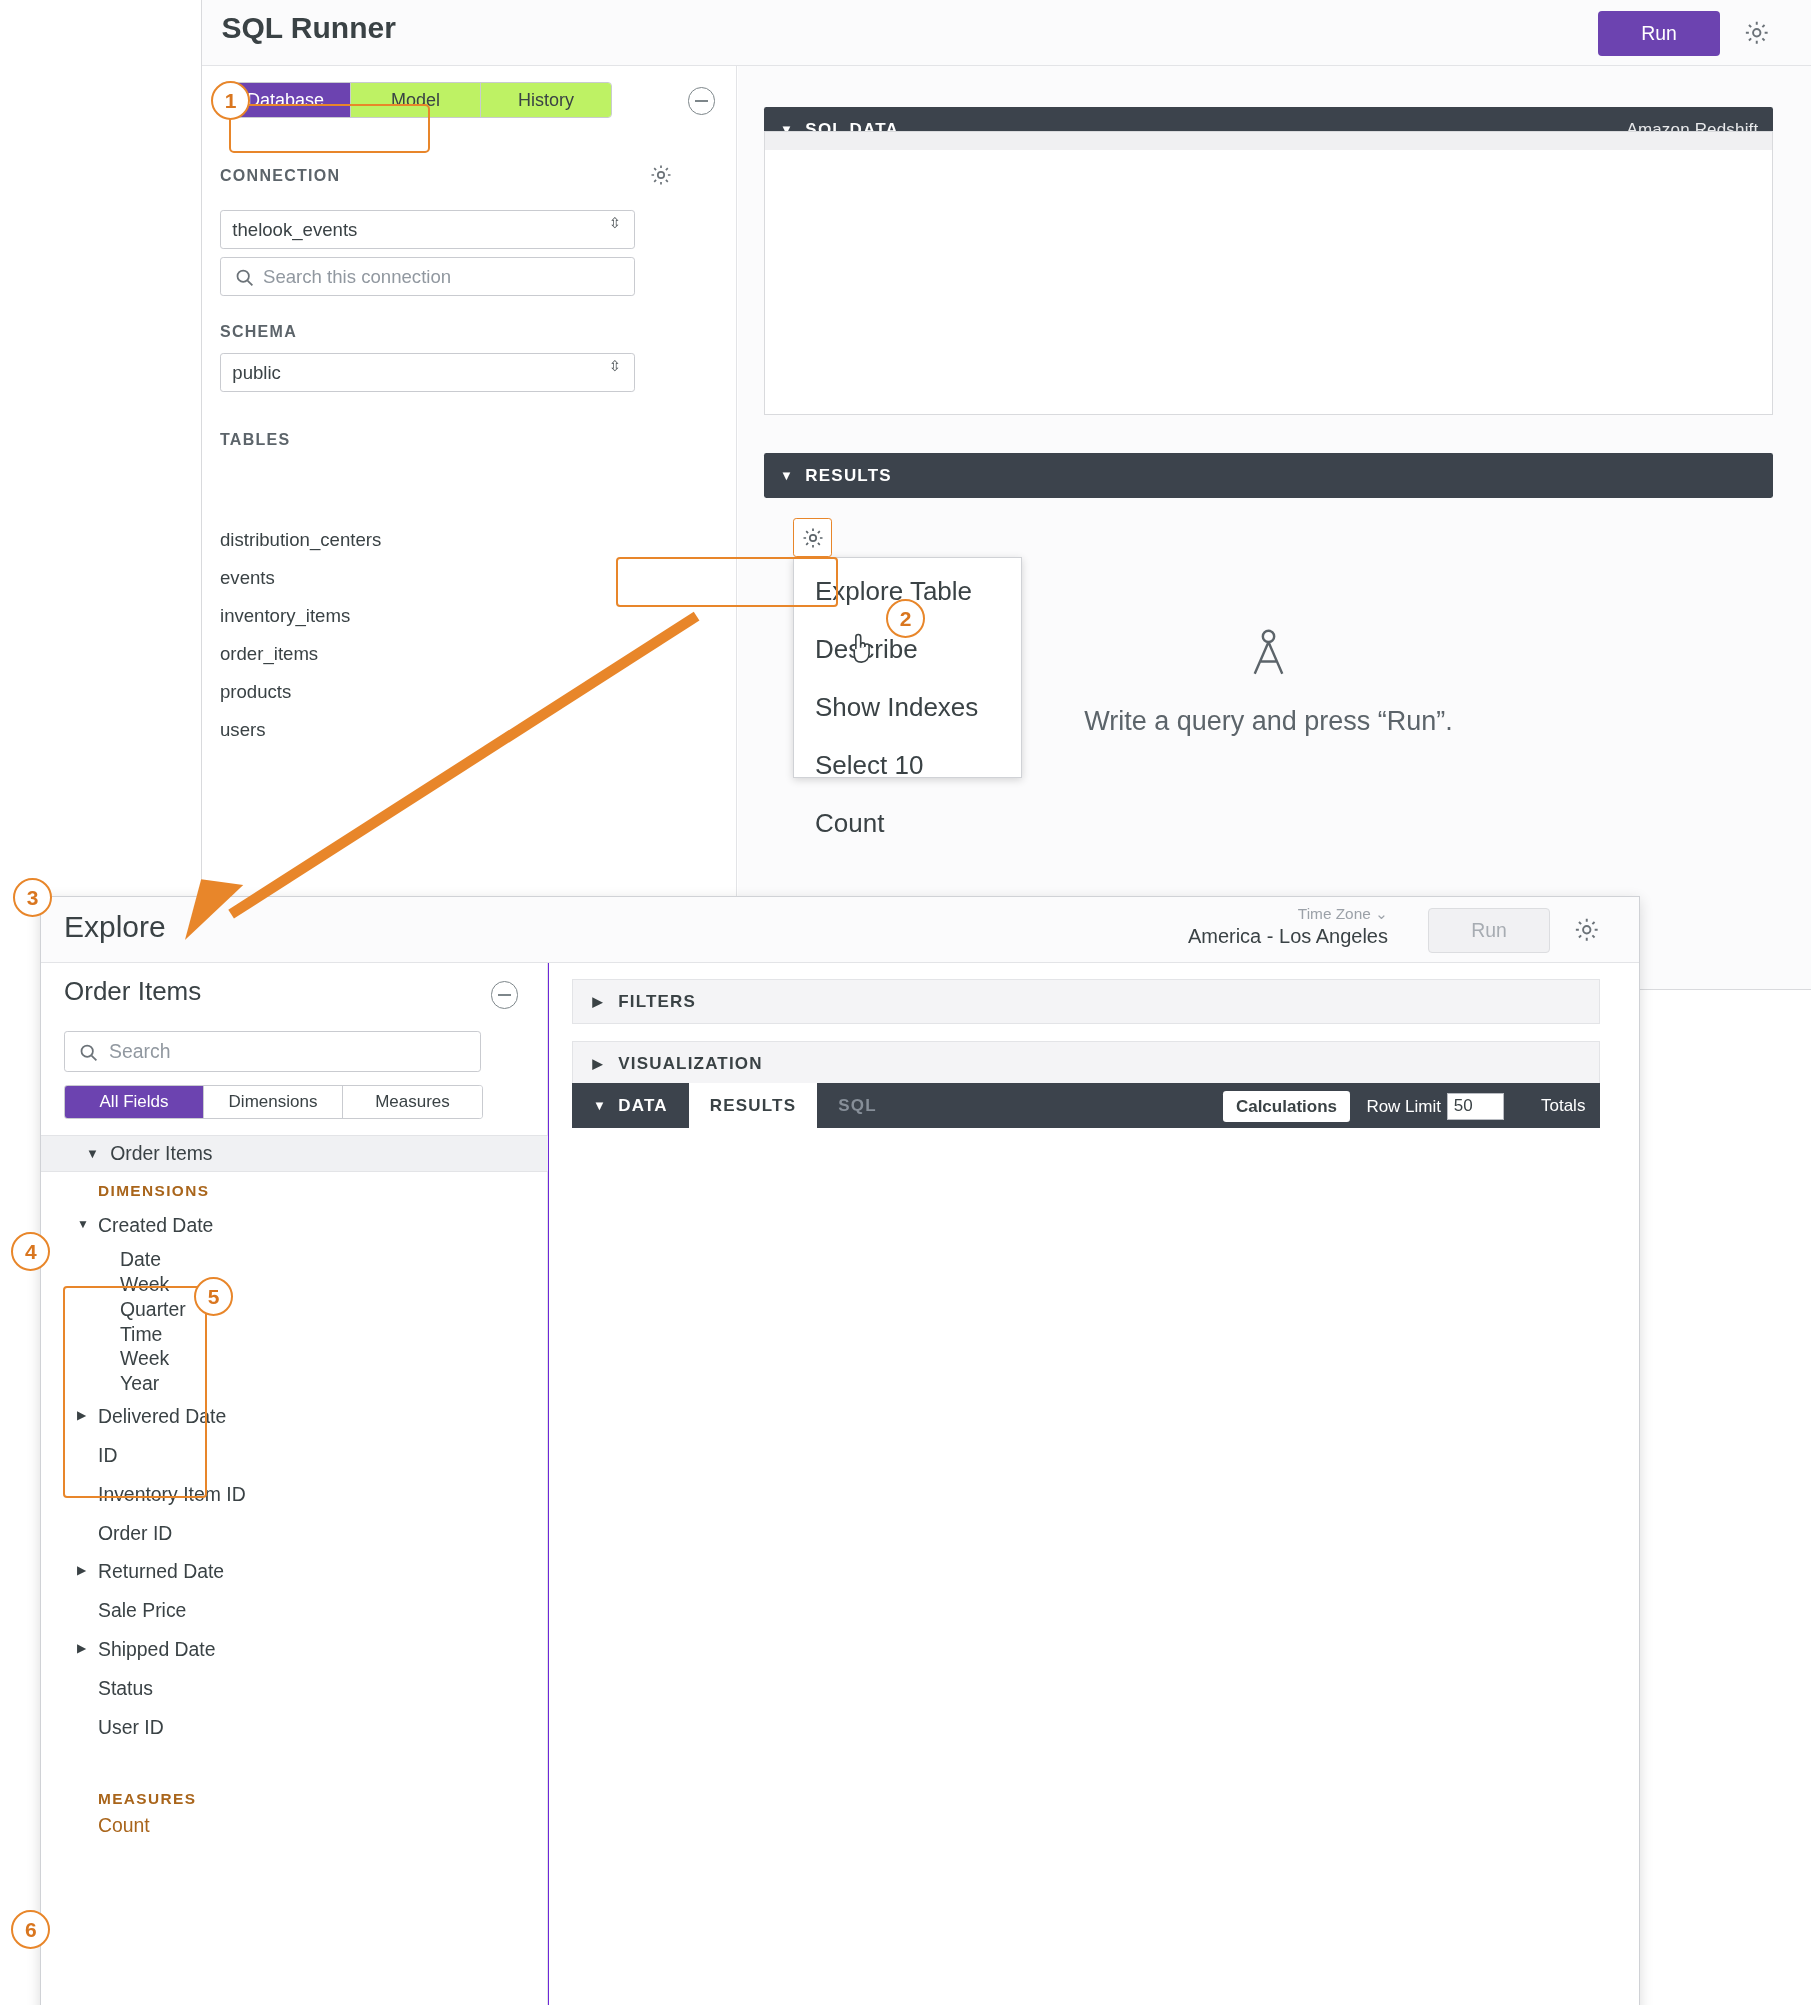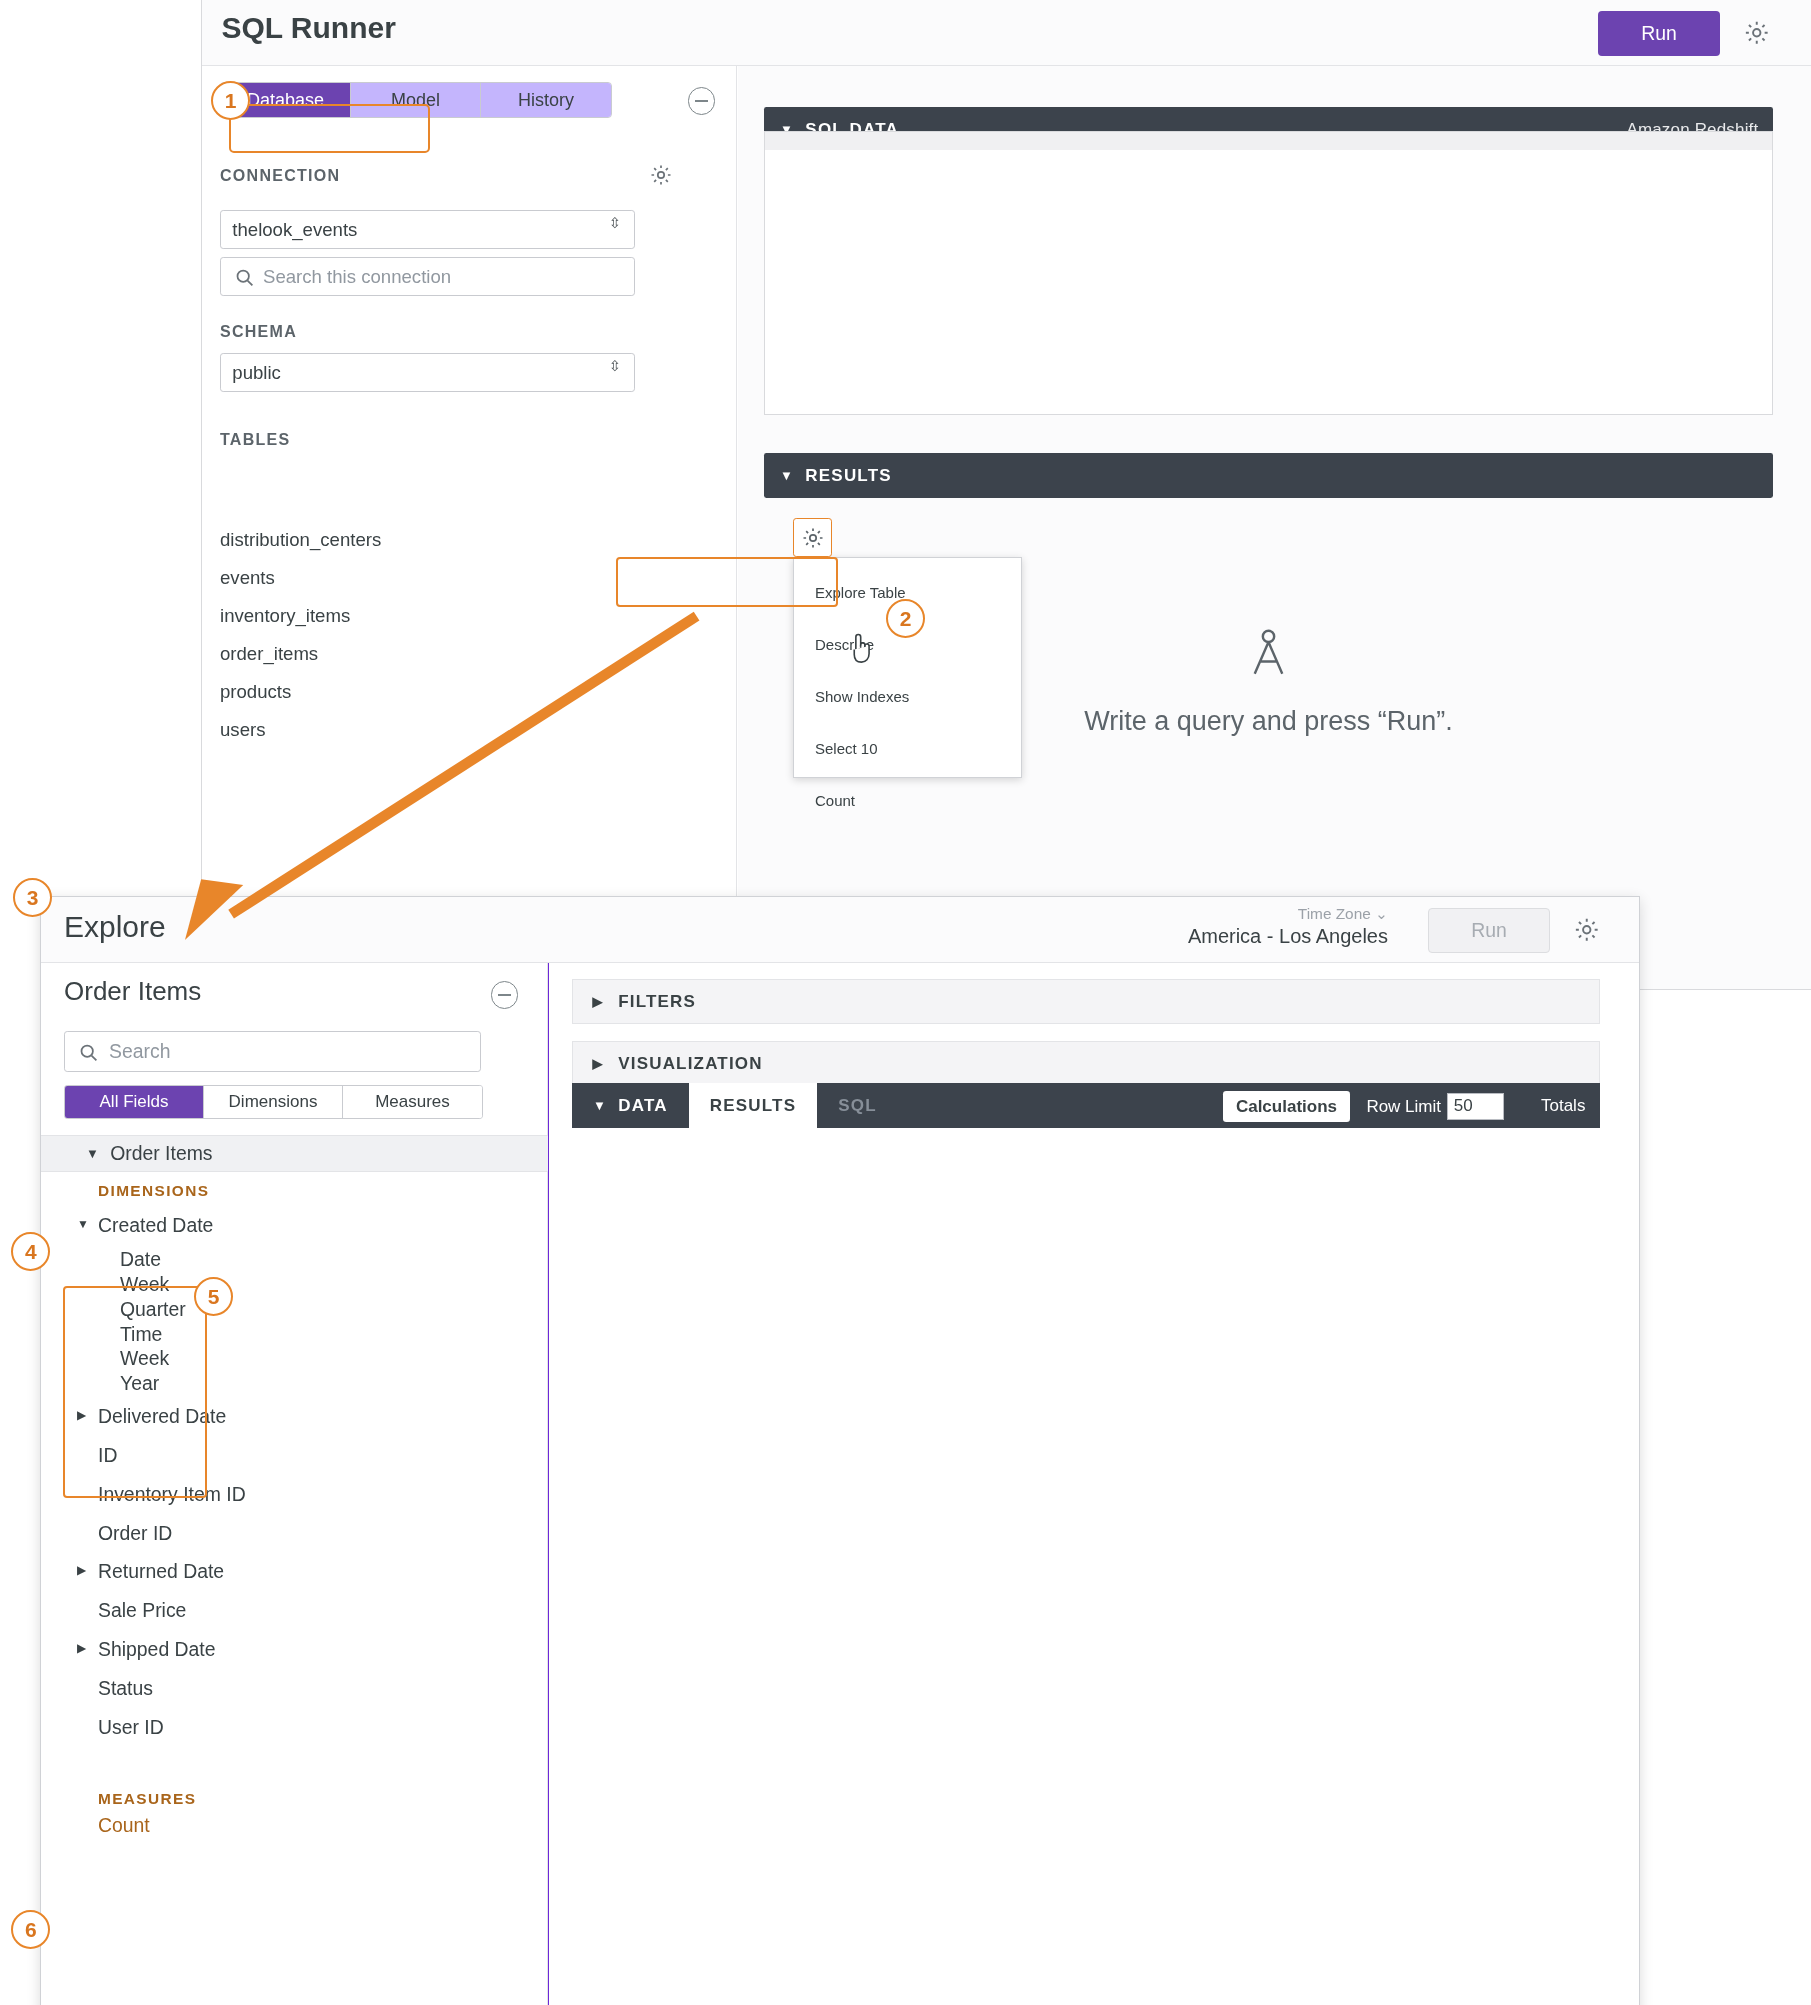--- a/index.html
+++ b/index.html
@@ -66,21 +66,21 @@
     border: 0.8px solid #c9cbd0;
     border-radius: 4px;
     overflow: hidden;
     height: 36px;
   }
   .tab {
     width: 130px;
     font-size: 18px;
     color: #3a4245;
     display: flex; align-items: center; justify-content: center;
-    background: #c4b5fd;
+    background: #bef264;
     border-right: 0.8px solid #c9cbd0;
     cursor: pointer;
   }
   .tab:last-child { border-right: none; }
   .tab.active { background: #6c43b0; color: #ffffff; }
   .collapse-circle {
     position: absolute; right: 21px; top: 21px;
     width: 27.5px; height: 27.5px;
     border-radius: 50%;
     border: 1.6px solid #7d868a;
@@ -190,22 +190,22 @@
   }
   .ctx-menu {
     position: absolute; left: 591px; top: 557px;
     width: 229px; height: 221px;
     background: #ffffff;
     border: 0.8px solid #d0d2d6;
     box-shadow: 0 2.4px 8px rgba(0,0,0,0.16);
     z-index: 35;
   }
   .ctx-menu div {
-    font-size: 15px; color: #3a4245;
-    padding: 26px 0 9px 21px;
+    font-size: 26px; color: #3a4245;
+    padding: 18px 0 9px 21px;
     cursor: pointer;
   }
   .ctx-hl {
     position: absolute; left: 616px; top: 557px;
     width: 222px; height: 50px;
     border: 2.4px solid #e8862a;
     border-radius: 4px;
     z-index: 50;
     pointer-events: none;
   }

